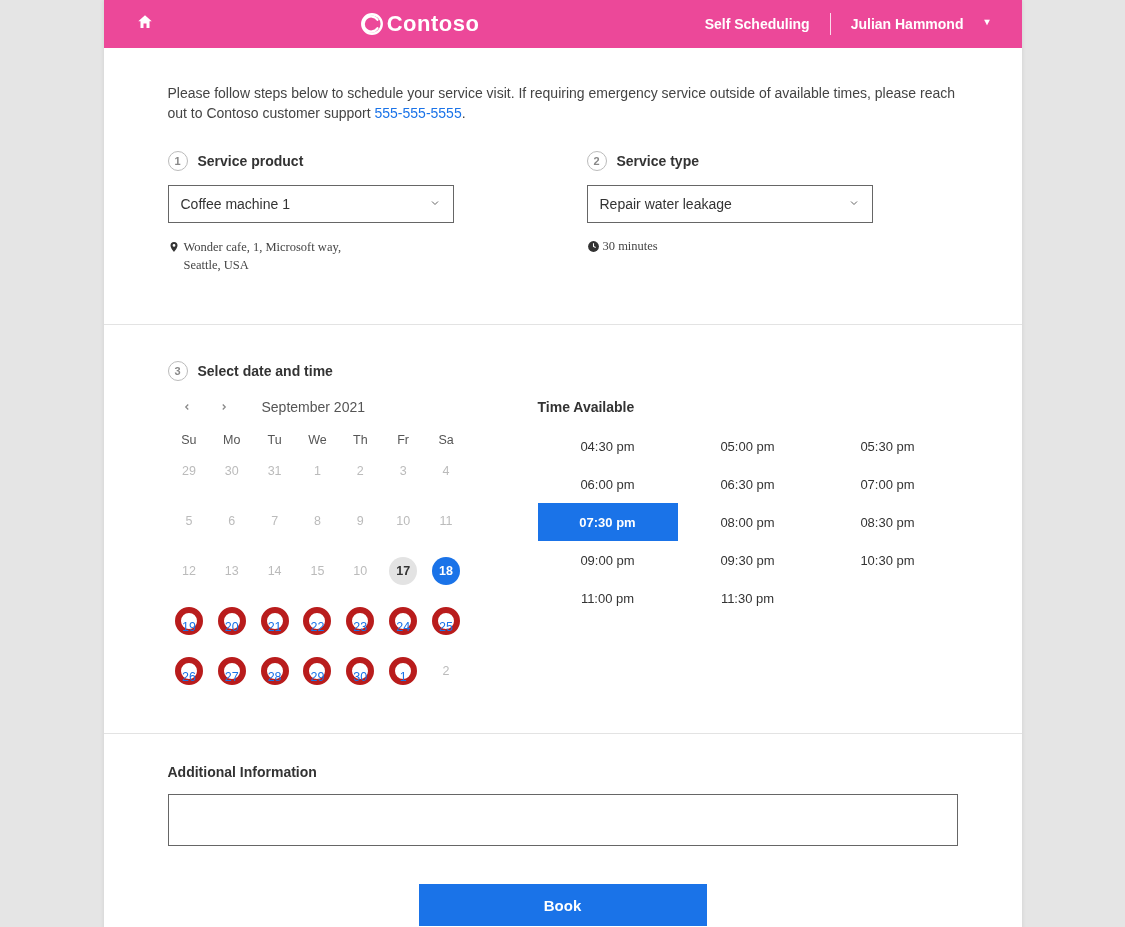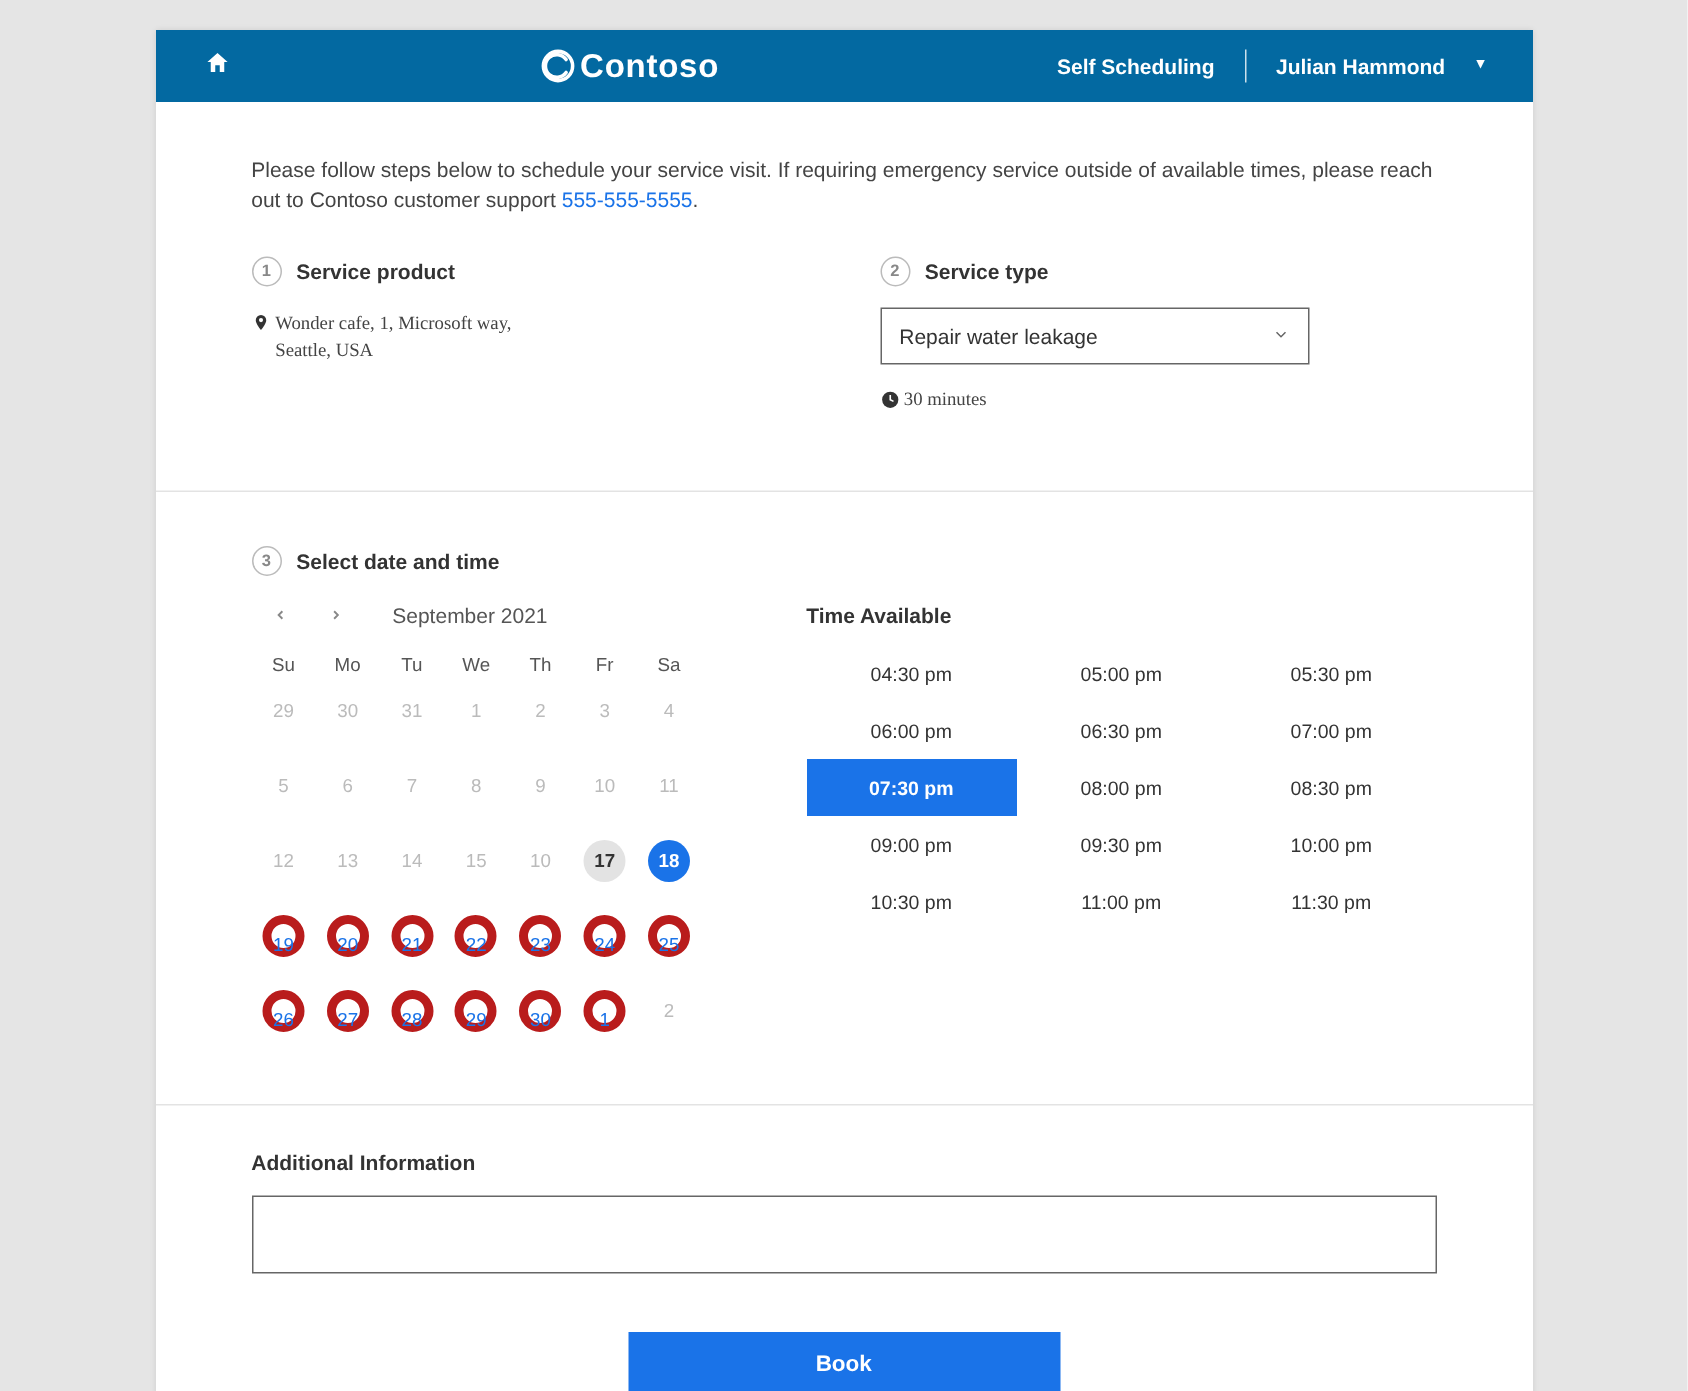--- a/index.html
+++ b/index.html
@@ -77,21 +77,21 @@
   }
   .hdr{background:#1a6fe0;} .hdr{background:#1670e0;} .hdr{background:#176ee0;}
   
   .hdr{background:#176fe0;}
   .hdr{background:#1670e0;}
   .hdr{background:#1a6fe0;}
   .hdr{background:#1b6be0;}
   .hdr{background:#1866dc; }
   .hdr{background:#1a6fe0;}
   
-  .hdr{background:#0369a1;margin-top:20px;}
+  .hdr{background:#ec4899;}
 </style>
 </head>
 <body>
 
 <div class="page-wrap">
 
   <div class="hdr">
     <div class="hdr-left">
       <span>
         <svg class="home-icon" viewBox="0 0 24 24" fill="#fff">
@@ -120,20 +120,28 @@
     <p class="intro">
       <span>Please follow steps below to schedule your service visit. If requiring emergency service outside of available times, please reach out to Contoso customer support </span><a href="#">555-555-5555</a><span>.</span>
     </p>
 
     <div class="steps-row">
 
       <div class="col">
         <div class="step-title">
           <span class="step-num">1</span>
           <span>Service product</span>
+        </div>
+        <div class="dropdown">
+          <span>Coffee machine 1</span>
+          <span>
+            <svg width="12" height="12" viewBox="0 0 24 24" fill="none" stroke="#666" stroke-width="2">
+                <path d="M6 9l6 6 6-6"></path>
+              </svg>
+          </span>
         </div>
         <div class="meta-row">
           <span class="icon">
             <svg width="12" height="14" viewBox="0 0 24 24" fill="#333">
                 <path d="M12 2a7 7 0 0 0-7 7c0 5 7 13 7 13s7-8 7-13a7 7 0 0 0-7-7zm0 9.5A2.5 2.5 0 1 1 12 6a2.5 2.5 0 0 1 0 5.5z"></path>
               </svg>
           </span>
           <span style="max-width:180px; line-height:1.4;">Wonder cafe, 1, Microsoft way, Seattle, USA</span>
         </div>
       </div>
@@ -256,21 +264,20 @@
             <div class="time-cell">05:00 pm</div>
             <div class="time-cell">05:30 pm</div>
             <div class="time-cell">06:00 pm</div>
             <div class="time-cell">06:30 pm</div>
             <div class="time-cell">07:00 pm</div>
             <div class="time-cell selected">07:30 pm</div>
             <div class="time-cell">08:00 pm</div>
             <div class="time-cell">08:30 pm</div>
             <div class="time-cell">09:00 pm</div>
             <div class="time-cell">09:30 pm</div>
-            <div class="time-cell">10:00 pm</div>
             <div class="time-cell">10:30 pm</div>
             <div class="time-cell">11:00 pm</div>
             <div class="time-cell">11:30 pm</div>
           </div>
       </div>
     </div>
   </div>
   <hr class="sect">
 
   <div class="addl">

